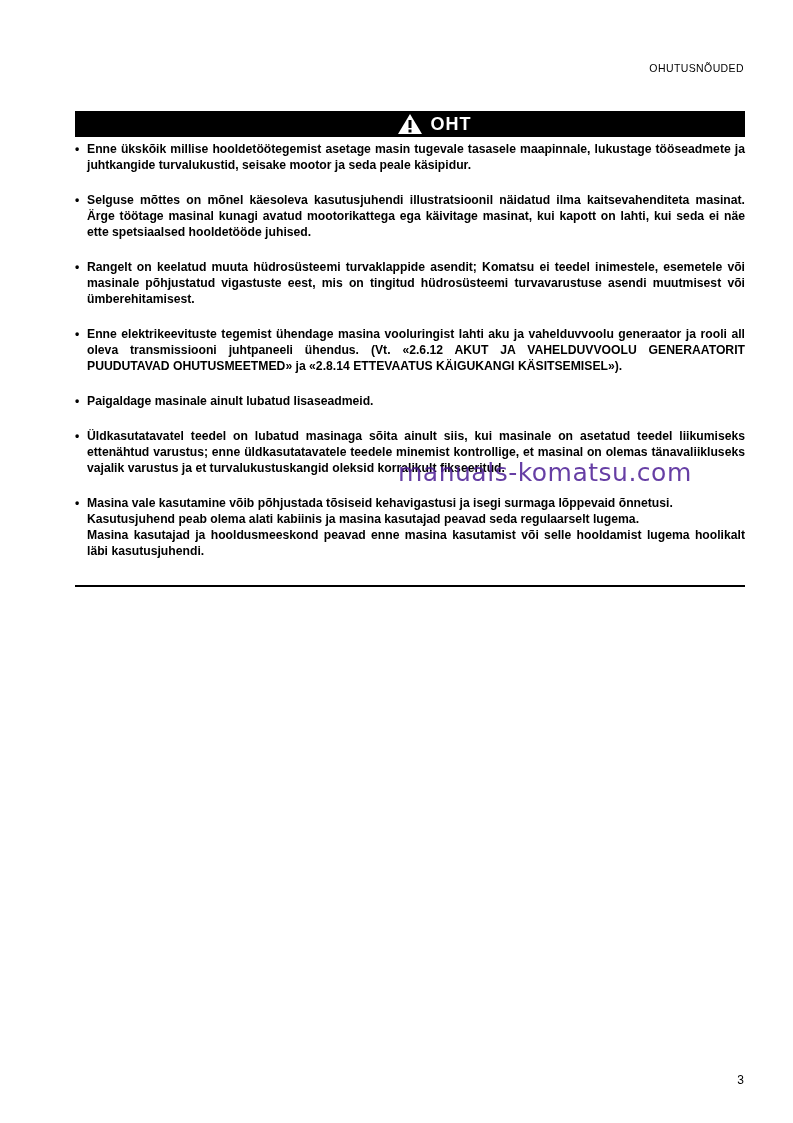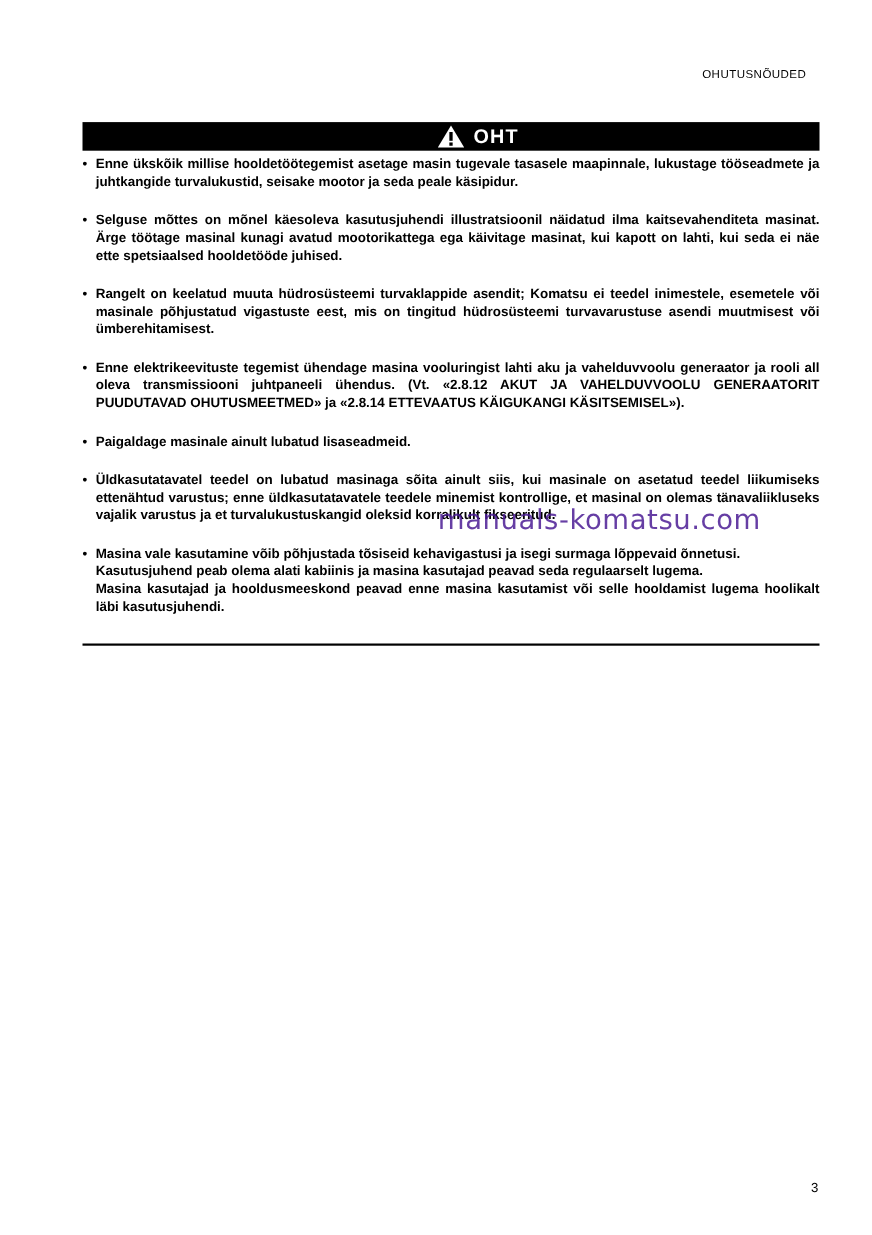--- a/index.html
+++ b/index.html
@@ -1,18 +1,18 @@
 <!DOCTYPE html>
 <html><head>
 <meta charset="utf-8">
 <style>
   html, body { margin: 0; padding: 0; background: #ffffff; }
   body { width: 793px; height: 1123px; position: relative; overflow: hidden;
          font-family: "Liberation Sans", "DejaVu Sans", sans-serif; color: #000; }
-  .header-section { position: absolute; top: 62px; right: 60px; font-size: 10.5px; letter-spacing: 0.4px; }
+  .header-section { position: absolute; top: 62px; right: 49px; font-size: 10.5px; letter-spacing: 0.4px; }
   .warning-box { position: absolute; left: 75px; top: 111px; width: 670px; }
   .warning-bar { background: #000; color: #fff; height: 26px; display: flex; align-items: center; justify-content: center; padding-left: 48px; }
   .warning-icon { width: 26px; height: 22px; margin-right: 8px; display: inline-block; }
   .warning-title { font-size: 18px; font-weight: bold; letter-spacing: 1px; }
   .items { margin: 0; padding: 0; list-style: none; }
   .item { position: relative; padding-left: 12px; font-size: 12.2px; font-weight: bold; line-height: 16px;
           text-align: justify; transform-origin: left top; }
   .item .bullet { position: absolute; left: 0; top: 0; font-weight: bold; }
   .item p { margin: 0; }
   .item-0 { margin-top: 4px; }
@@ -47,21 +47,21 @@
     <li class="item">
       <span class="bullet">•</span>
       <p>Selguse mõttes on mõnel käesoleva kasutusjuhendi illustratsioonil näidatud ilma kaitsevahenditeta masinat. Ärge töötage masinal kunagi avatud mootorikattega ega käivitage masinat, kui kapott on lahti, kui seda ei näe ette spetsiaalsed hooldetööde juhised.</p>
     </li>
     <li class="item">
       <span class="bullet">•</span>
       <p>Rangelt on keelatud muuta hüdrosüsteemi turvaklappide asendit; Komatsu ei teedel inimestele, esemetele või masinale põhjustatud vigastuste eest, mis on tingitud hüdrosüsteemi turvavarustuse asendi muutmisest või ümberehitamisest.</p>
     </li>
     <li class="item">
       <span class="bullet">•</span>
-      <p> Enne elektrikeevituste tegemist ühendage masina vooluringist lahti aku ja vahelduvvoolu generaator ja rooli all oleva transmissiooni juhtpaneeli ühendus. (Vt. «2.8.12 AKUT JA VAHELDUVVOOLU GENERAATORIT PUUDUTAVAD OHUTUSMEETMED» ja «2.8.14 ETTEVAATUS KÄIGUKANGI KÄSITSEMISEL»).</p>
+      <p> Enne elektrikeevituste tegemist ühendage masina vooluringist lahti aku ja vahelduvvoolu generaator ja rooli all oleva transmissiooni juhtpaneeli ühendus. (Vt. «2.6.12 AKUT JA VAHELDUVVOOLU GENERAATORIT PUUDUTAVAD OHUTUSMEETMED» ja «2.8.14 ETTEVAATUS KÄIGUKANGI KÄSITSEMISEL»).</p>
     </li>
     <li class="item">
       <span class="bullet">•</span>
       <p>Paigaldage masinale ainult lubatud lisaseadmeid.</p>
     </li>
     <li class="item">
       <span class="bullet">•</span>
       <p>Üldkasutatavatel teedel on lubatud masinaga sõita ainult siis, kui masinale on asetatud teedel liikumiseks ettenähtud varustus; enne üldkasutatavatele teedele minemist kontrollige, et masinal on olemas tänavaliikluseks vajalik varustus ja et turvalukustuskangid oleksid korralikult fikseeritud.</p>
     </li>
     <li class="item">

